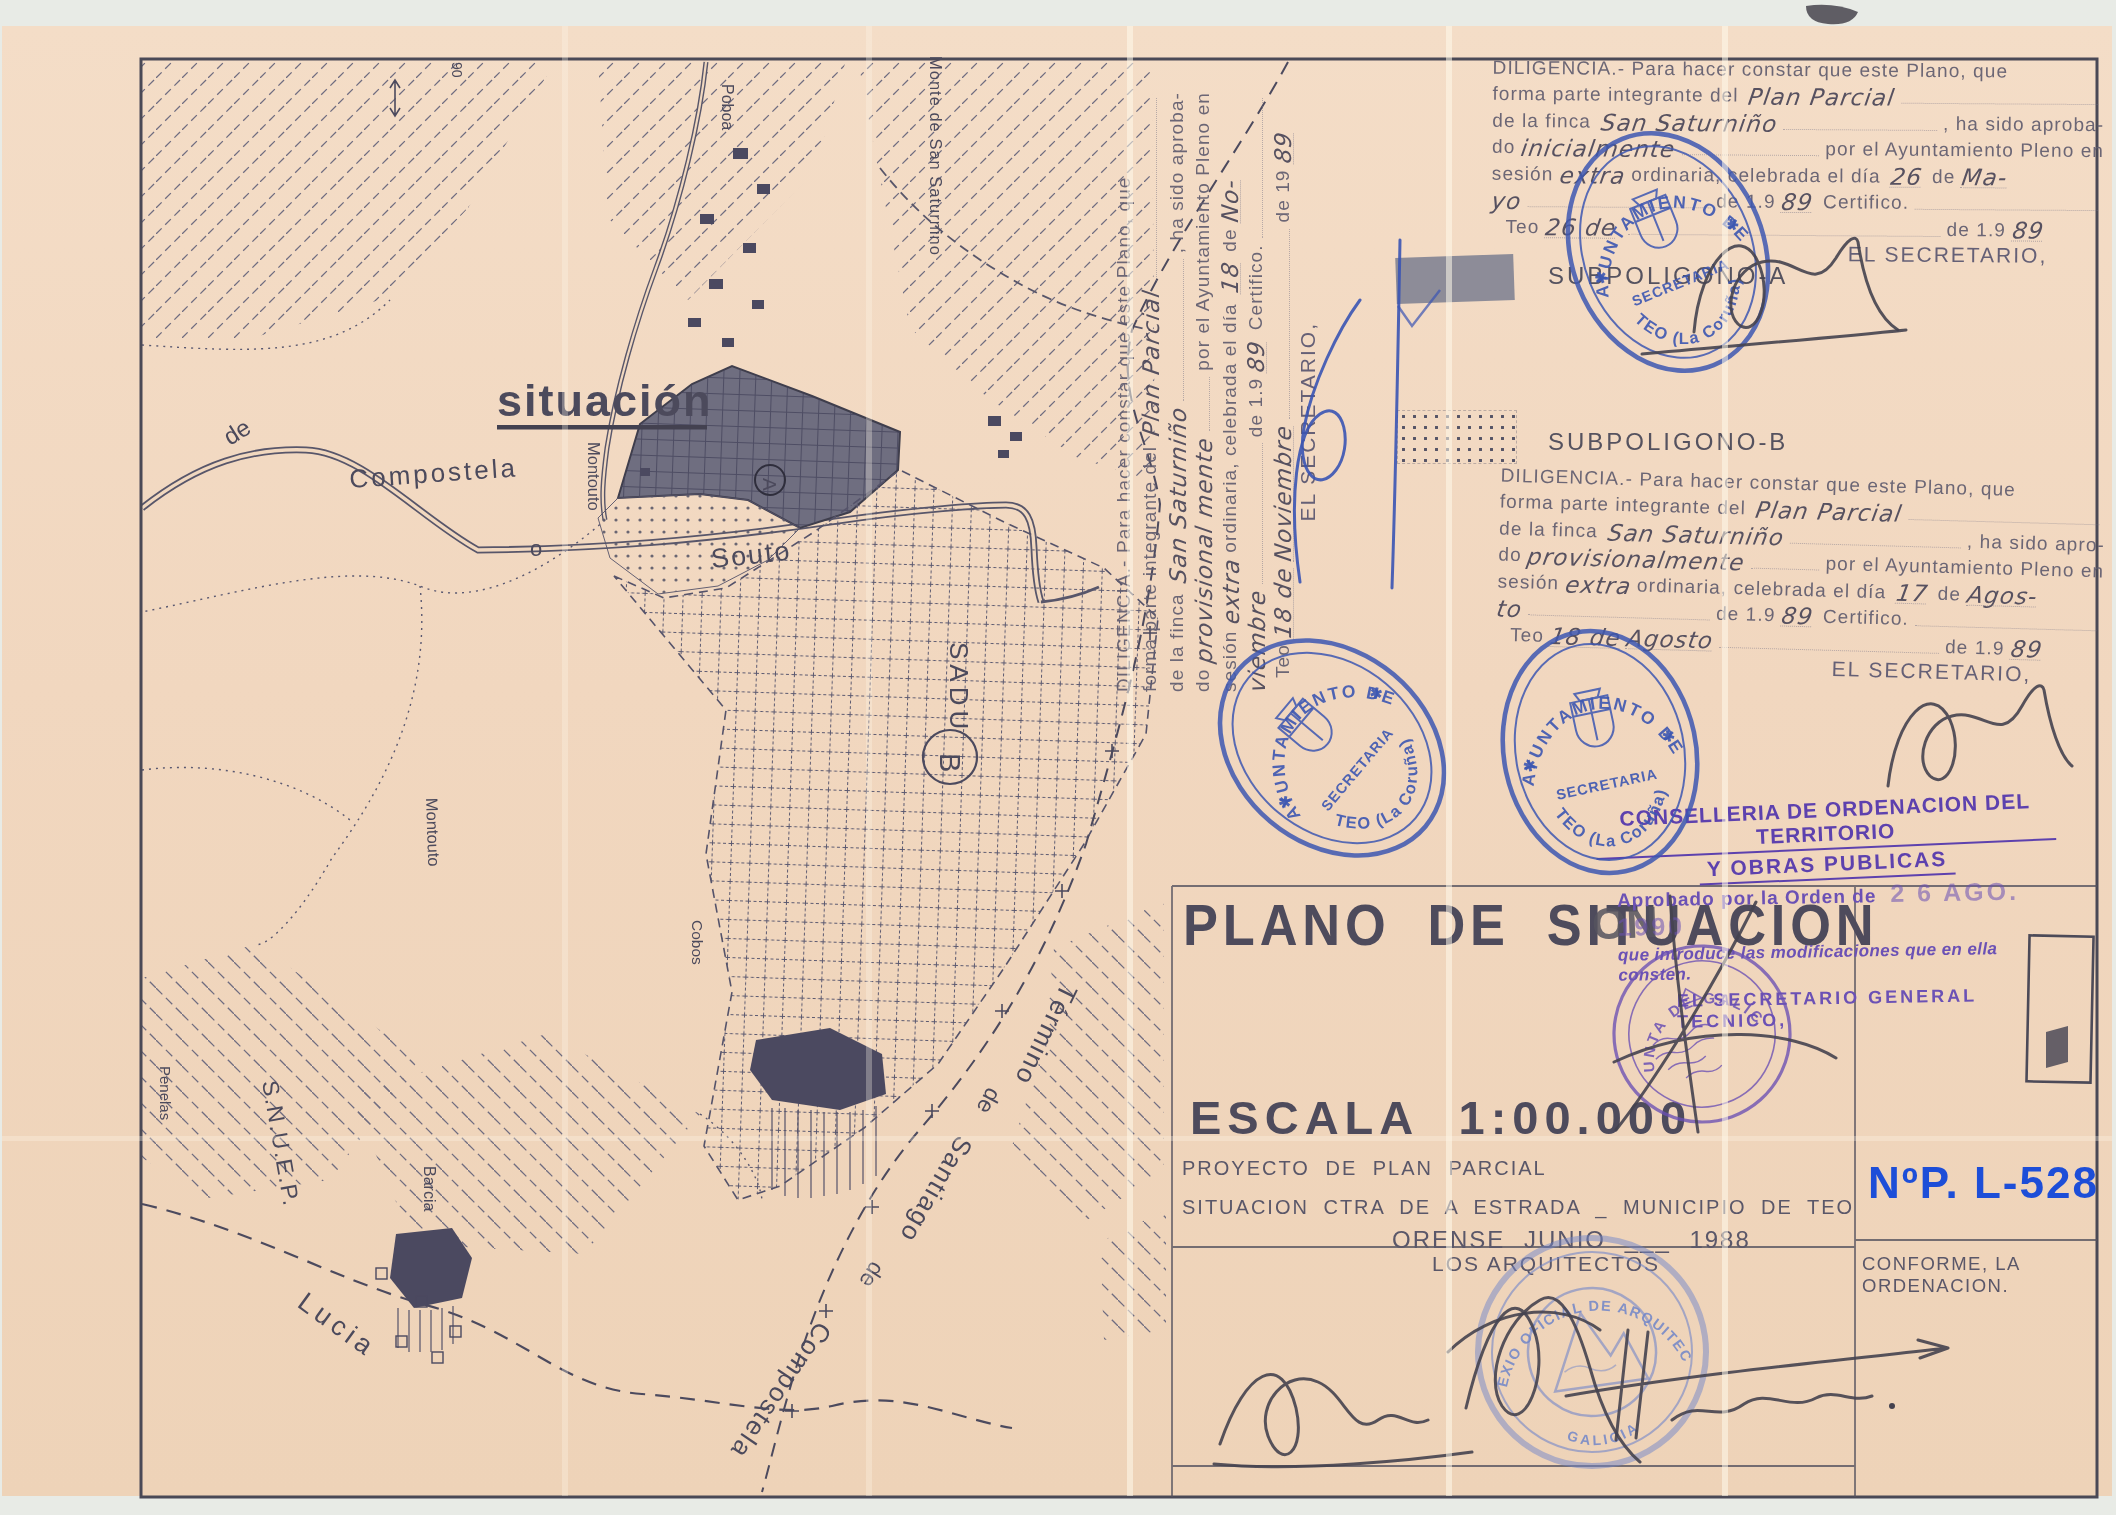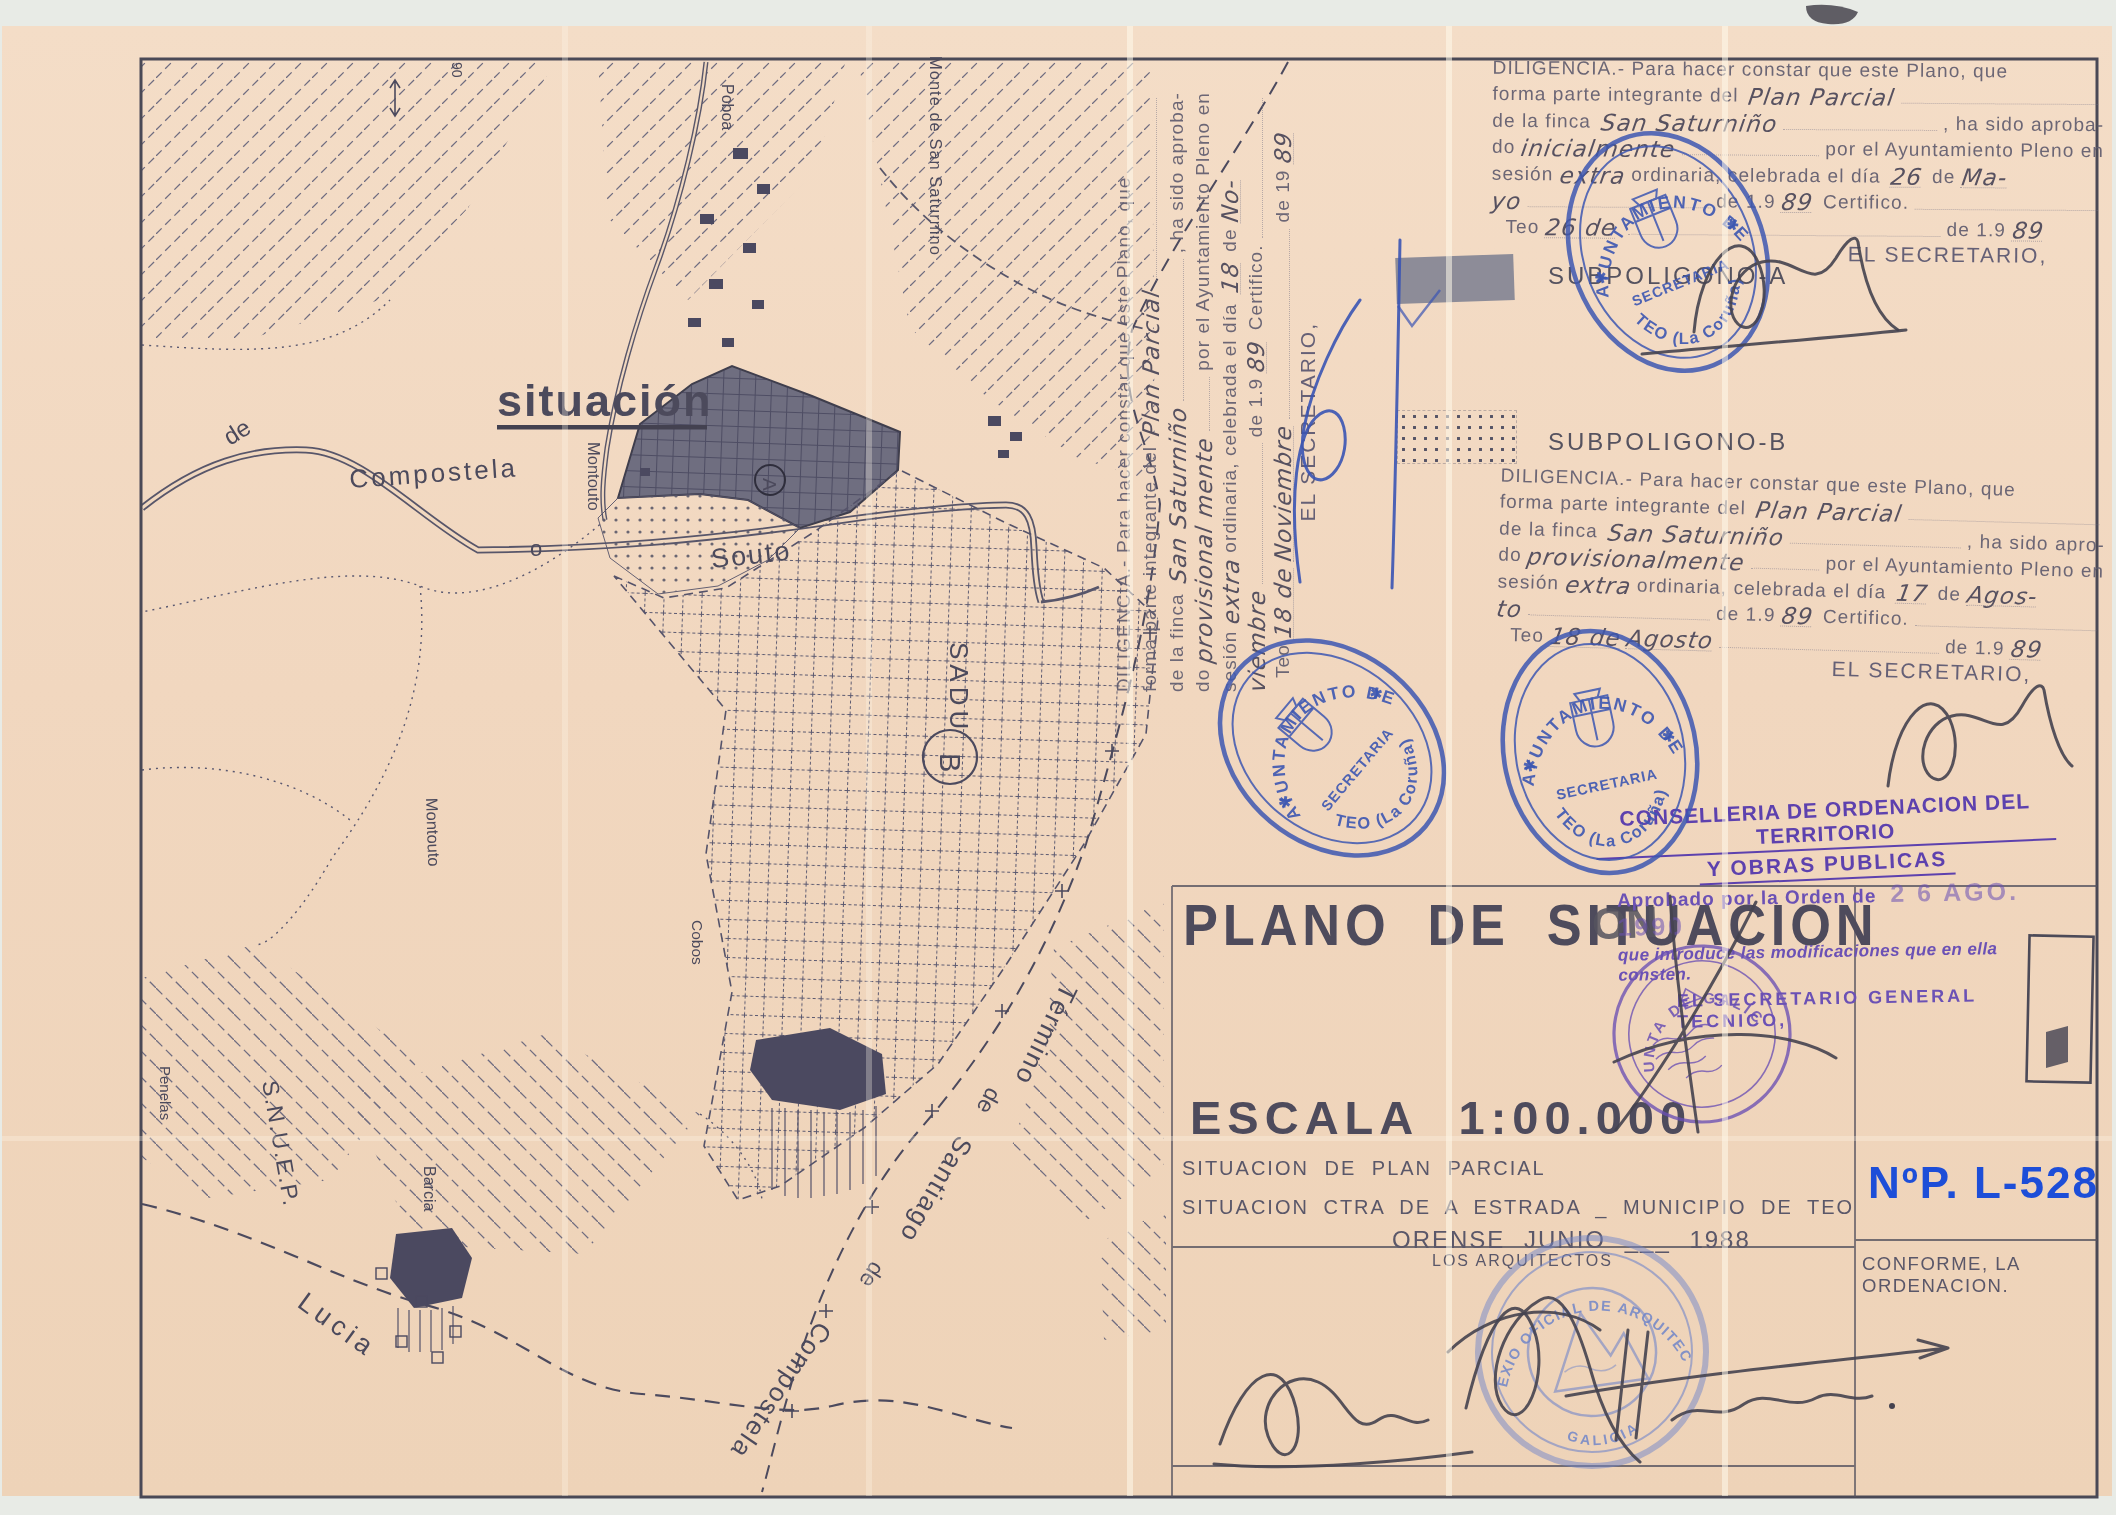--- a/index.html
+++ b/index.html
@@ -31,21 +31,21 @@
            background-size:11px 11px;border:1px dashed rgba(90,88,106,.35)}
   .legl{position:absolute;font-size:24px;letter-spacing:3px;color:#55525f}
   
   .tb{position:absolute;color:#4e4b5c}
   #tb-title{left:1183px;top:893px;font-size:54px;font-weight:bold;letter-spacing:5px;
             word-spacing:18px;transform:scale(.97,1.05);transform-origin:0 0}
   #tb-escala{left:1190px;top:1090px;font-size:47px;font-weight:bold;letter-spacing:6px;word-spacing:22px}
   #tb-proy{left:1182px;top:1157px;font-size:20px;letter-spacing:2px;word-spacing:8px;color:#5a5769}
   #tb-sit{left:1182px;top:1196px;font-size:20px;letter-spacing:2px;word-spacing:7px;color:#5a5769}
   #tb-orense{left:1392px;top:1226px;font-size:24px;letter-spacing:2px;word-spacing:10px;color:#5a5769}
-  #tb-arq{left:1432px;top:1252px;font-size:16px;letter-spacing:2px;color:#5a5769}
+  #tb-arq{left:1432px;top:1252px;font-size:21px;letter-spacing:2px;color:#5a5769}
   #tb-num{left:1868px;top:1158px;font-size:44px;font-weight:bold;letter-spacing:2px;color:#1d4ed8}
   #tb-conf{left:1862px;top:1253px;font-size:18.5px;letter-spacing:1.5px;color:#5a5769}
   #tb-chao{left:1213px;top:1470px;font-size:21px;letter-spacing:2.5px;word-spacing:5px;color:#55525f}
   
   .pp{position:absolute;color:#5d41ae;font-weight:bold}
   #cons{left:1596px;top:798px;width:460px;transform:rotate(-2.5deg);text-align:center}
   #cons .c1{font-size:21px;letter-spacing:1px;border-bottom:2px solid #5d41ae;padding-bottom:2px}
   #cons .c2{font-size:21px;letter-spacing:2px;display:inline-block;border-bottom:2px solid #5d41ae;
             padding:2px 8px 2px}
   #apr{left:1618px;top:880px;width:430px;transform:rotate(-1deg);color:#6b51b5}
@@ -234,21 +234,21 @@
     <div class="ln r8"><span class="pr">EL SECRETARIO,</span></div>
   </div>
 
   <div class="swatchA"></div>
   <div class="swatchB"></div>
   <div class="legl" style="left:1548px;top:262px">SUBPOLIGONO-A</div>
   <div class="legl" style="left:1548px;top:428px">SUBPOLIGONO-B</div>
 
   <div class="tb" id="tb-title">PLANO DE SITUACION</div>
   <div class="tb" id="tb-escala">ESCALA 1:00.000</div>
-  <div class="tb" id="tb-proy">SITUACION DE PLAN PARCIAL</div>
+  <div class="tb" id="tb-proy">PROYECTO DE PLAN PARCIAL</div>
   <div class="tb" id="tb-sit">SITUACION CTRA DE A ESTRADA _ MUNICIPIO DE TEO</div>
   <div class="tb" id="tb-orense">ORENSE JUNIO ___ 1988</div>
   <div class="tb" id="tb-arq">LOS ARQUITECTOS</div>
   <div class="tb" id="tb-num">NºP. L-528</div>
   <div class="tb" id="tb-conf">CONFORME, LA ORDENACION.</div>
 
   <div class="pp" id="bleed-on">ON</div>
   <div class="pp" id="cons">
     <div class="c1">CONSELLERIA DE ORDENACION DEL TERRITORIO</div>
     <div><span class="c2">Y OBRAS PUBLICAS</span></div>

